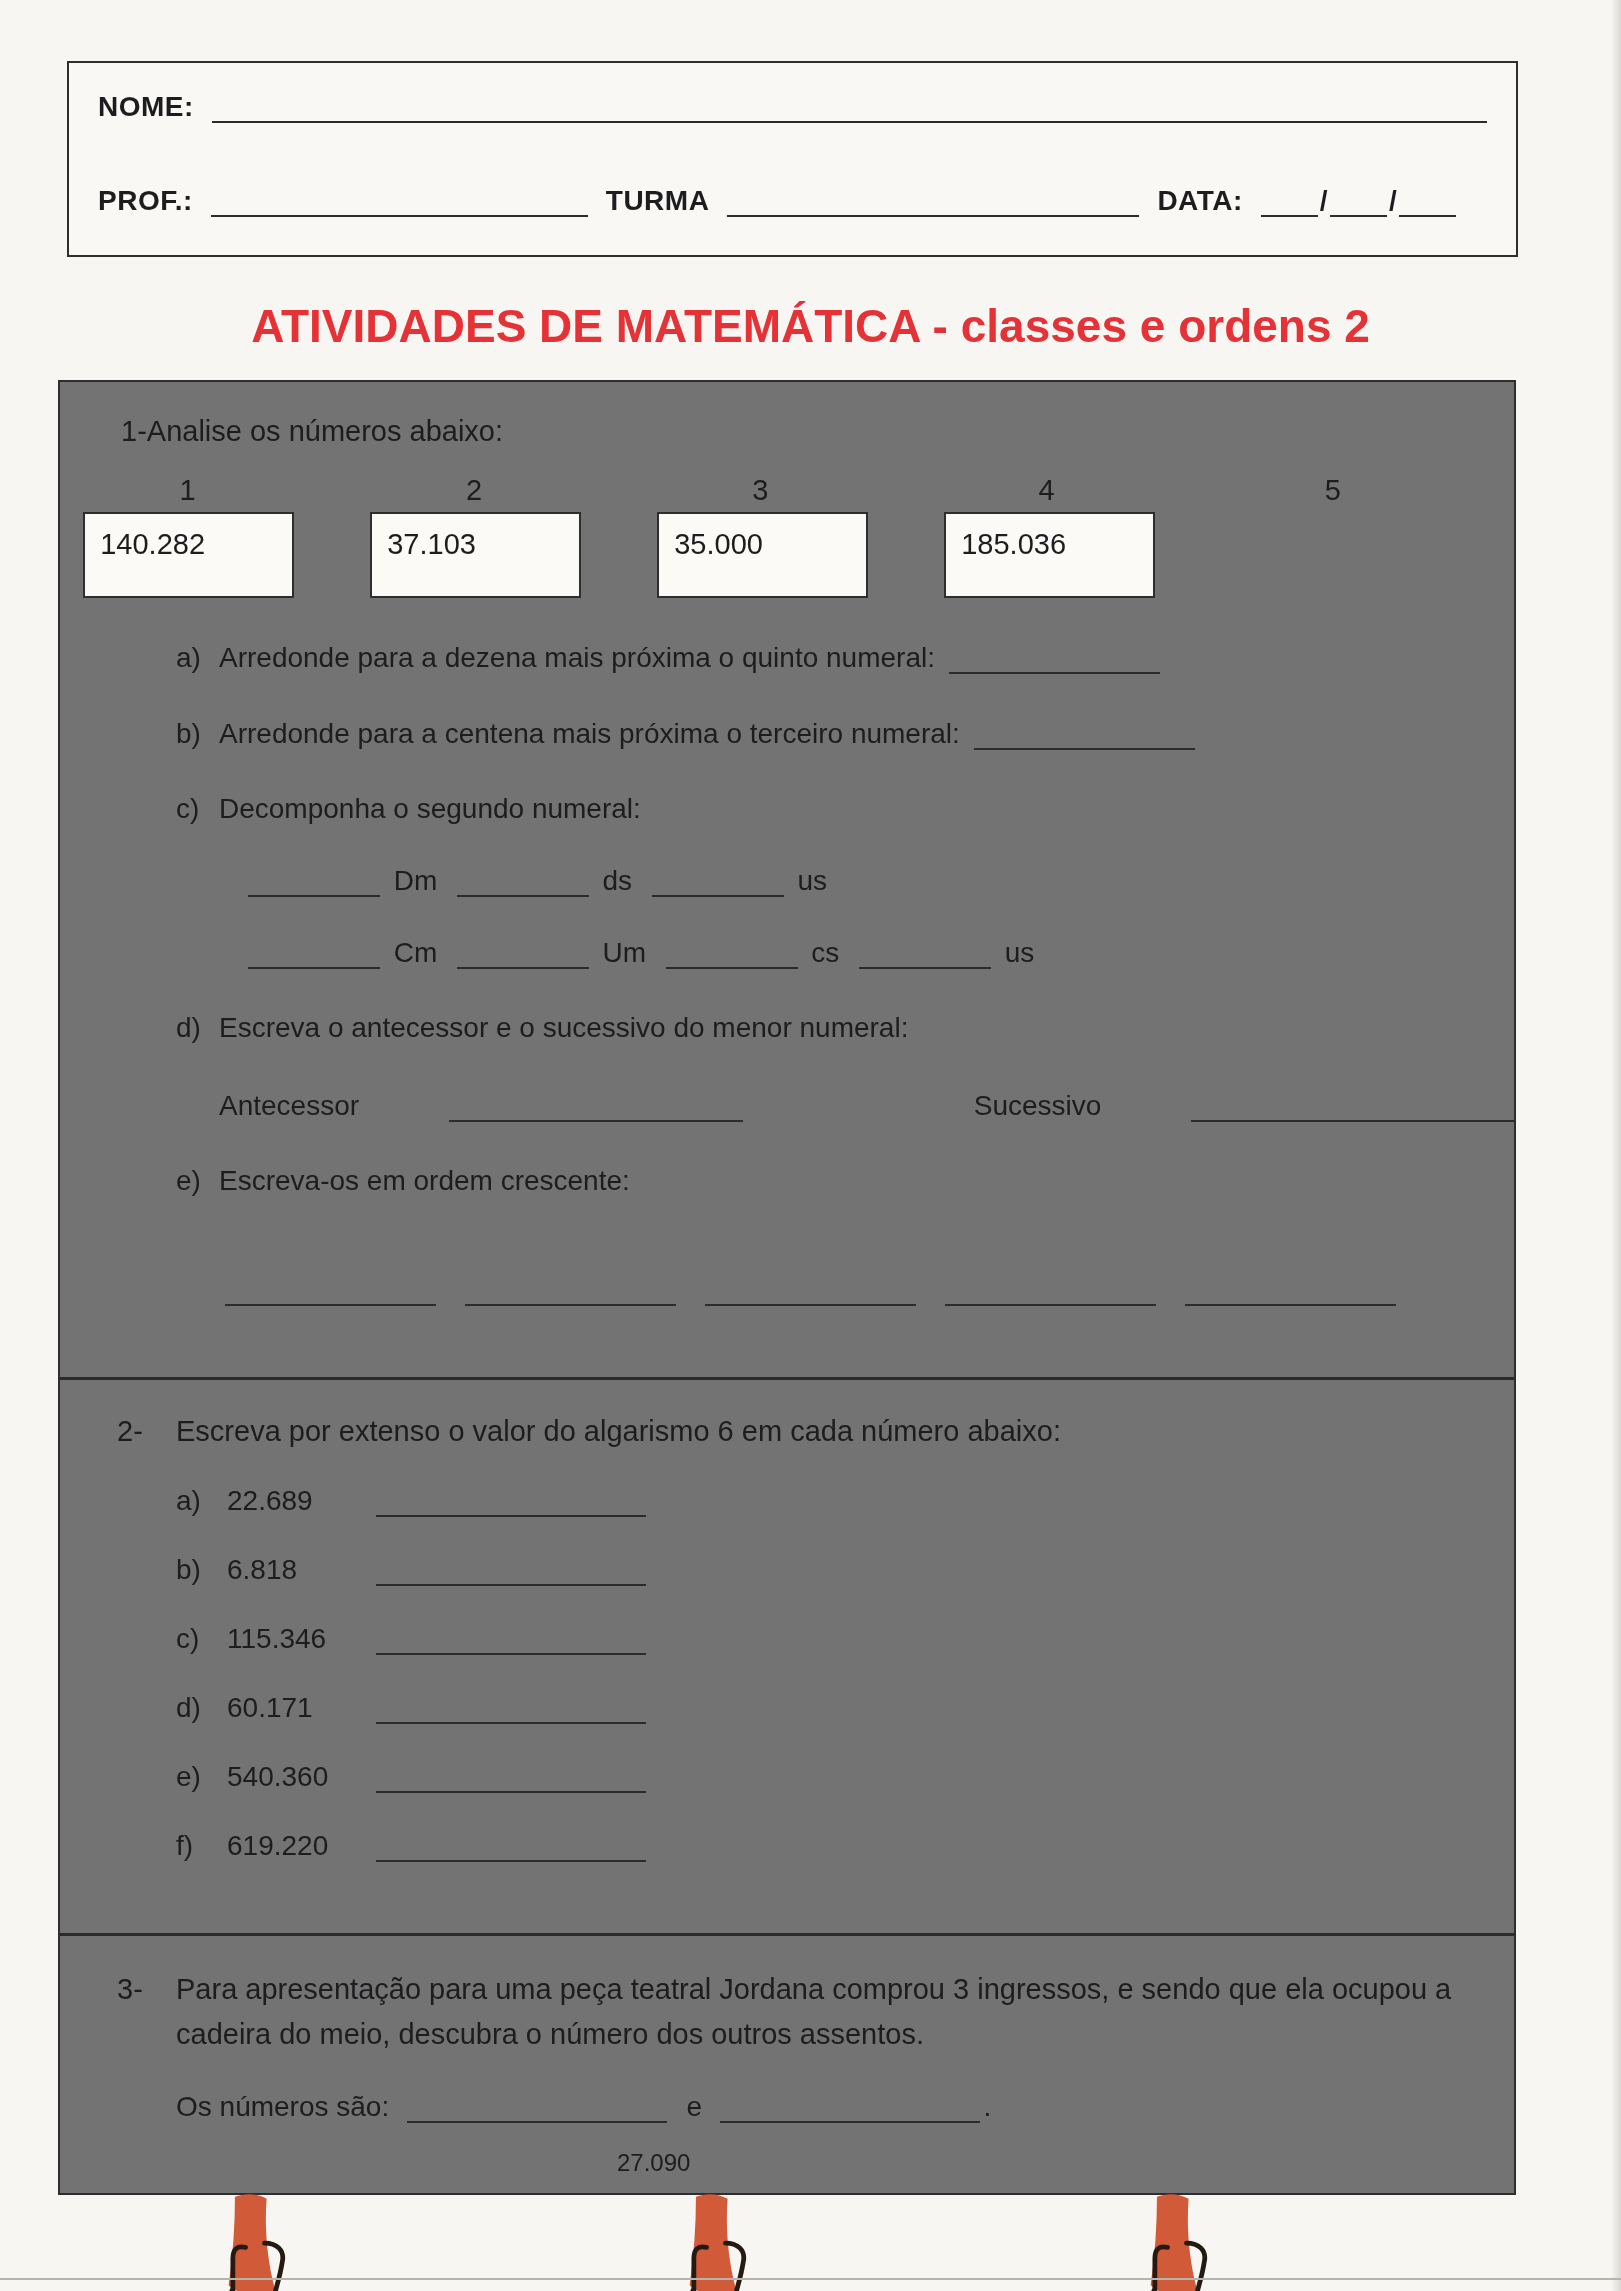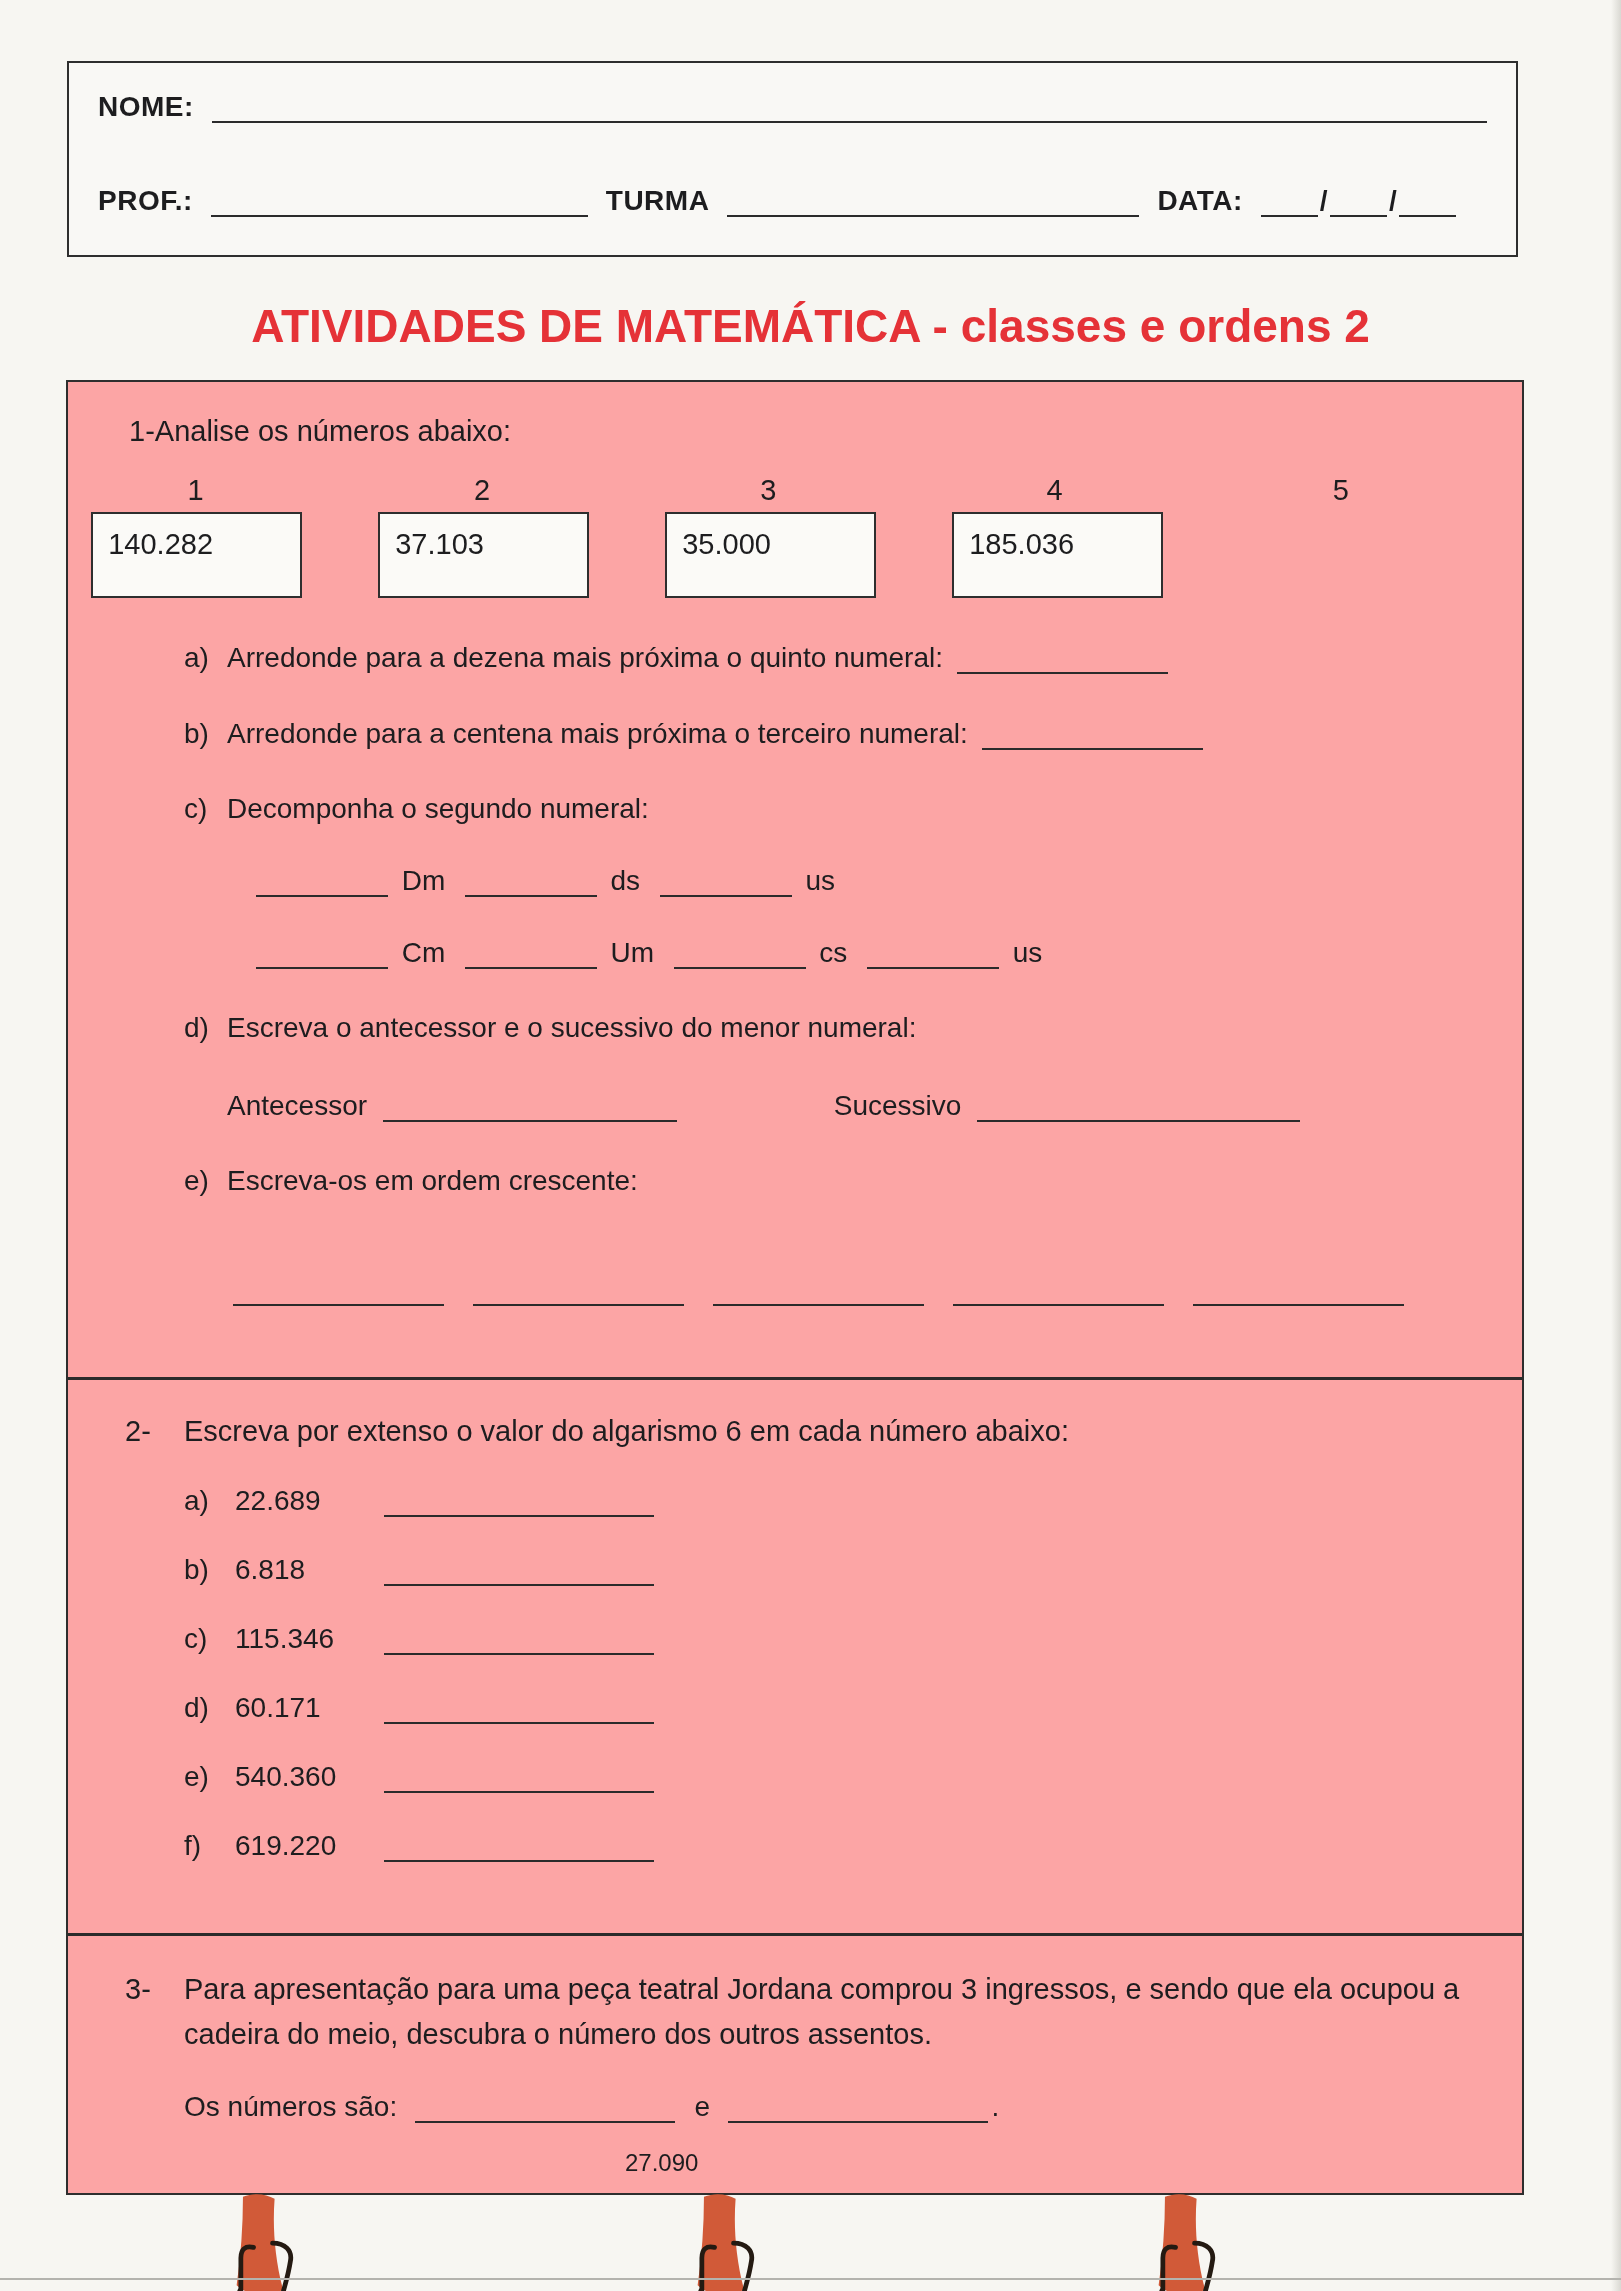--- a/index.html
+++ b/index.html
@@ -34,22 +34,22 @@
 
   
   .title{
     position:absolute; left:0; top:299px; width:100%;
     text-align:center; font-size:46px; font-weight:bold;
     color:var(--accent,#e53237); letter-spacing:0;
   }
 
   
   .main-box{
-    position:absolute; left:66px; top:380px; width:1458px; height:1815px;
-    border:2.9px solid #2e2e2e; background:#fca5a5;
+    position:absolute; left:58px; top:380px; width:1458px; height:1815px;
+    border:2.9px solid #2e2e2e; background:#737373;
     font-size:28px;
   }
   .q1-prompt{margin:33px 0 0 61px; font-size:29px;}
 
   .numbers-labels{display:flex; margin:25.5px 0 0 22.5px;}
   .numbers-labels span{width:211px; text-align:center; font-size:29px; margin-right:76px;}
   .numbers-row{display:flex; margin:5.9px 0 0 22.5px;}
   .numeral-box{
     width:211px; height:86px; border:2.9px solid #2e2e2e; background:#fbfaf7;
     margin-right:76px; padding:13.7px 0 0 15.7px; font-size:29px;
@@ -58,21 +58,21 @@
   .item{margin:43px 0 0 116px; display:flex; align-items:flex-end;}
   .item .letter{width:43px; flex:none;}
   .item .txt{white-space:nowrap;}
   .item .blank{margin-left:13.7px;}
   .w-answer{width:211px;} .w-answer-b{width:221px;}
 
   .decomp{margin:39px 0 0 188px; display:flex; align-items:flex-end; font-size:28px;}
   .decomp .blank{width:132px; margin-right:13.7px;}
   .decomp .unit{margin-right:19.6px; white-space:nowrap;}
 
-  .ante-row{margin:45px 0 0 159px; display:flex; align-items:flex-end;}
+  .ante-row{margin:45px 0 0 159px; display:flex; align-items:flex-end;justify-content:space-between;}
   .ante-row .blank{width:294px; margin-left:15.7px;}
   .ante-row .suc{margin-left:157px;}
   .ante-row .blank.b2{width:323px;}
 
   .cresc-row{margin:76px 0 0 165px; display:flex;}
   .cresc-row .blank{width:211px; margin-right:29px;}
 
   .sep{height:2.9px; background:#2b2b2b; margin-top:71px;}
 
   .q2-prompt{margin:35px 0 0 57px; display:flex; font-size:29px;}

